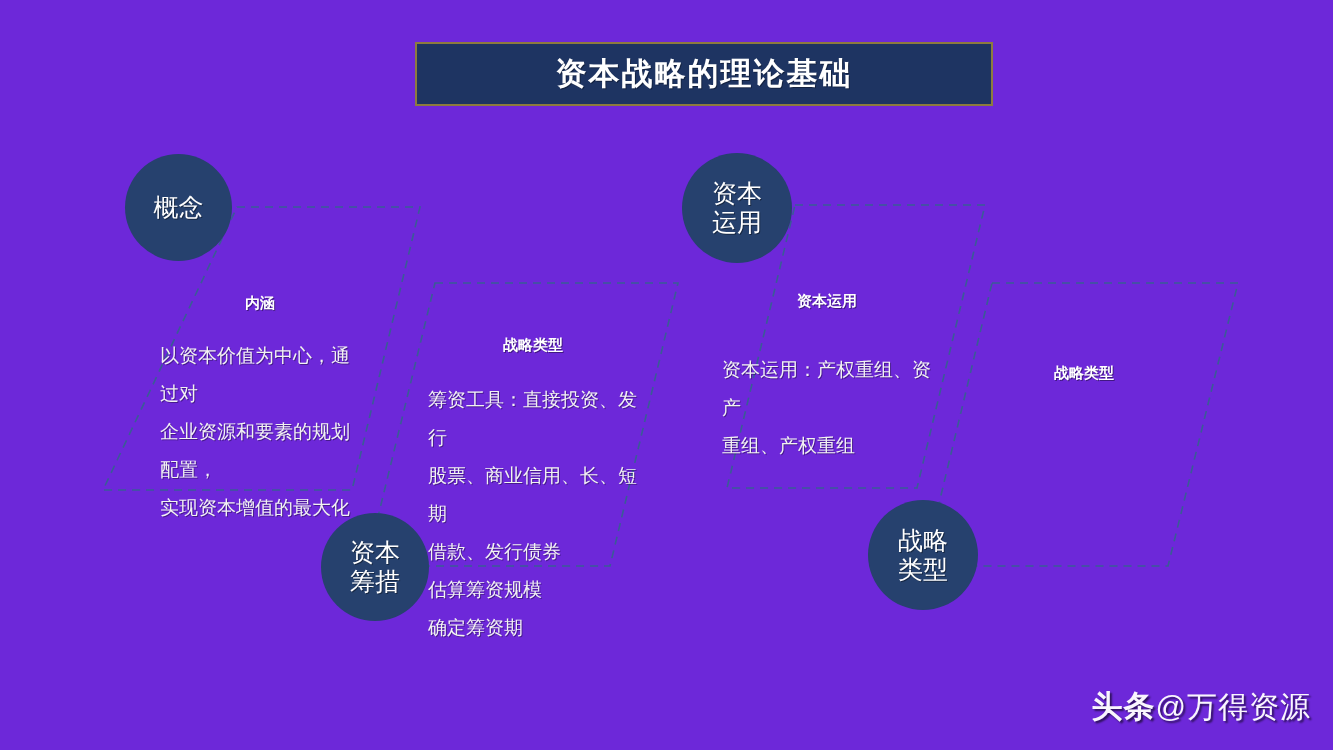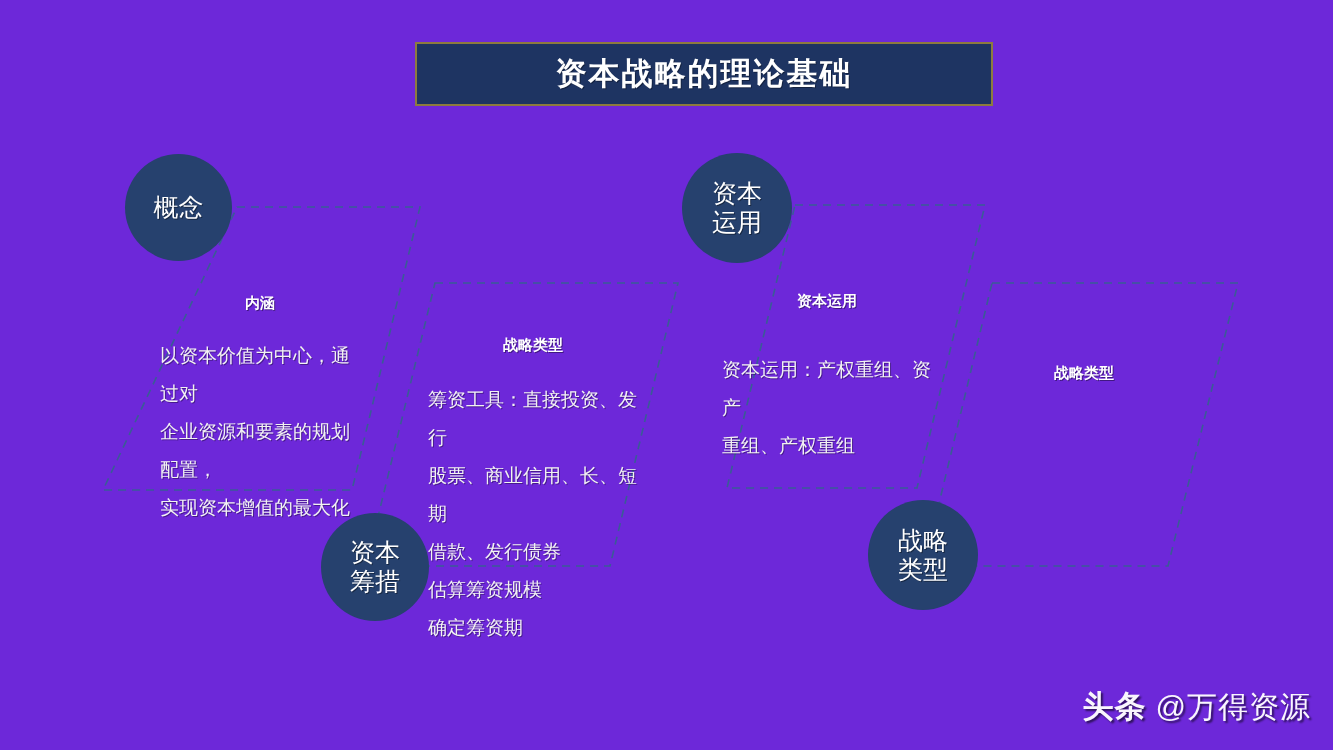--- a/index.html
+++ b/index.html
@@ -95,21 +95,20 @@
   #block-4 { left: 980px; top: 364px; width: 208px; }
   #block-4 .block-heading { text-align: center; margin-bottom: 26px; }
 
   
   #watermark {
     position: absolute;
     right: 22px;
     bottom: 22px;
     display: flex;
     align-items: baseline;
-    gap: 9px;
     color: #ffffff;
     opacity: 0.96;
     text-shadow: 2px 2px 2px rgba(0,0,0,0.6);
   }
   #watermark-brand { font-size: 31px; font-weight: bold; letter-spacing: 1px; }
   #watermark-handle { font-size: 30px; font-weight: normal; letter-spacing: 1px; }
 </style>
 </head>
 <body>
 

